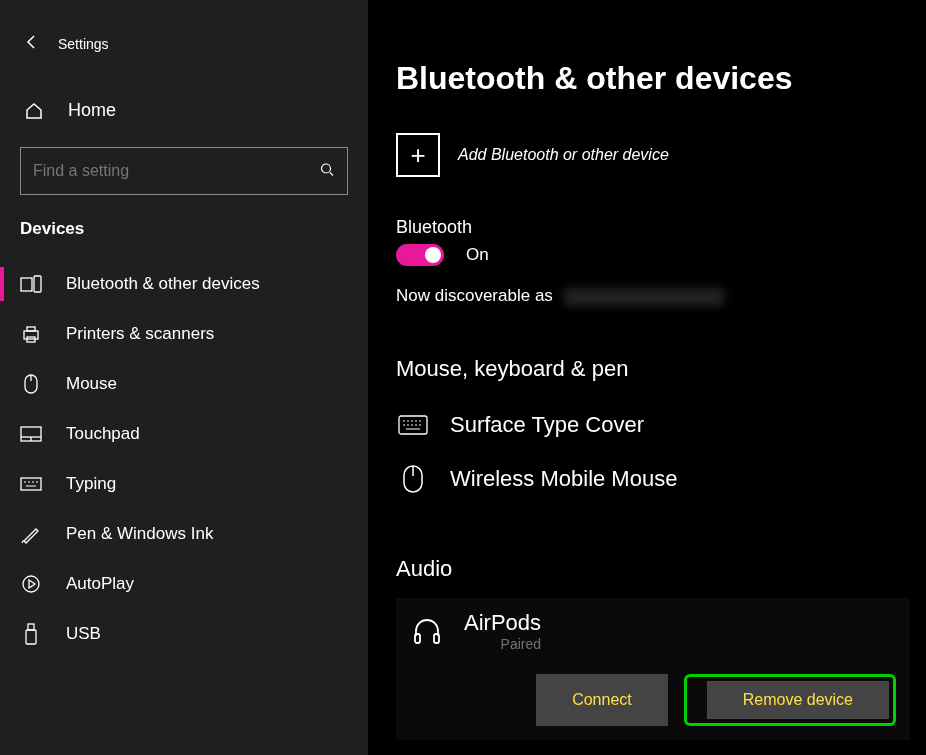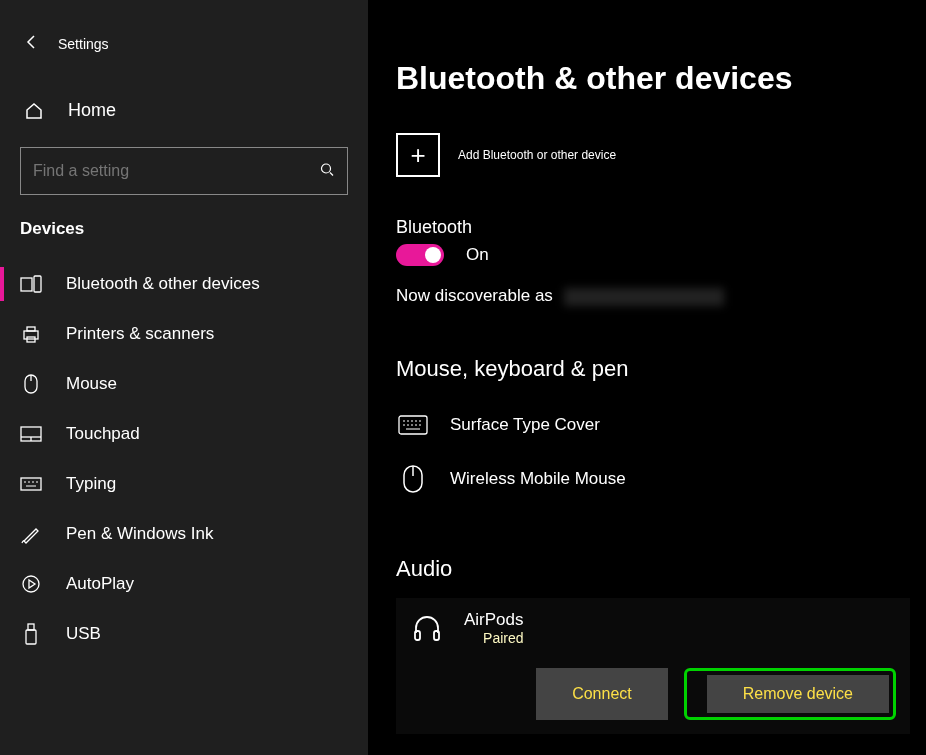--- a/index.html
+++ b/index.html
@@ -123,21 +123,21 @@
     .plus-box {
       width: 44px;
       height: 44px;
       border: 2px solid #fff;
       display: flex;
       align-items: center;
       justify-content: center;
       font-size: 26px;
       font-weight: 300;
     }
-    .add-device-label { font-size: 12px; }
+    .add-device-label { font-size: 16px; font-style: italic; }
     .section-label {
       font-size: 18px;
       margin-bottom: 6px;
       margin-top: 16px;
     }
     .toggle-row {
       display: flex;
       align-items: center;
       gap: 22px;
       margin-bottom: 20px;
@@ -182,22 +182,22 @@
       gap: 20px;
       padding: 10px 0;
     }
     .device-icon {
       width: 34px;
       height: 34px;
       display: flex;
       align-items: center;
       justify-content: center;
     }
-    .device-name { font-size: 17px; }
-    .device-sub { font-size: 14px; color: #fef9c3; }
+    .device-name { font-size: 22px; }
+    .device-sub { font-size: 14px; color: #737373; }
     .audio-card {
       background: #0a0a0a;
       margin-right: 16px;
       padding: 12px 14px 14px 14px;
       margin-top: 4px;
     }
     .audio-row {
       display: flex;
       align-items: center;
       gap: 20px;

